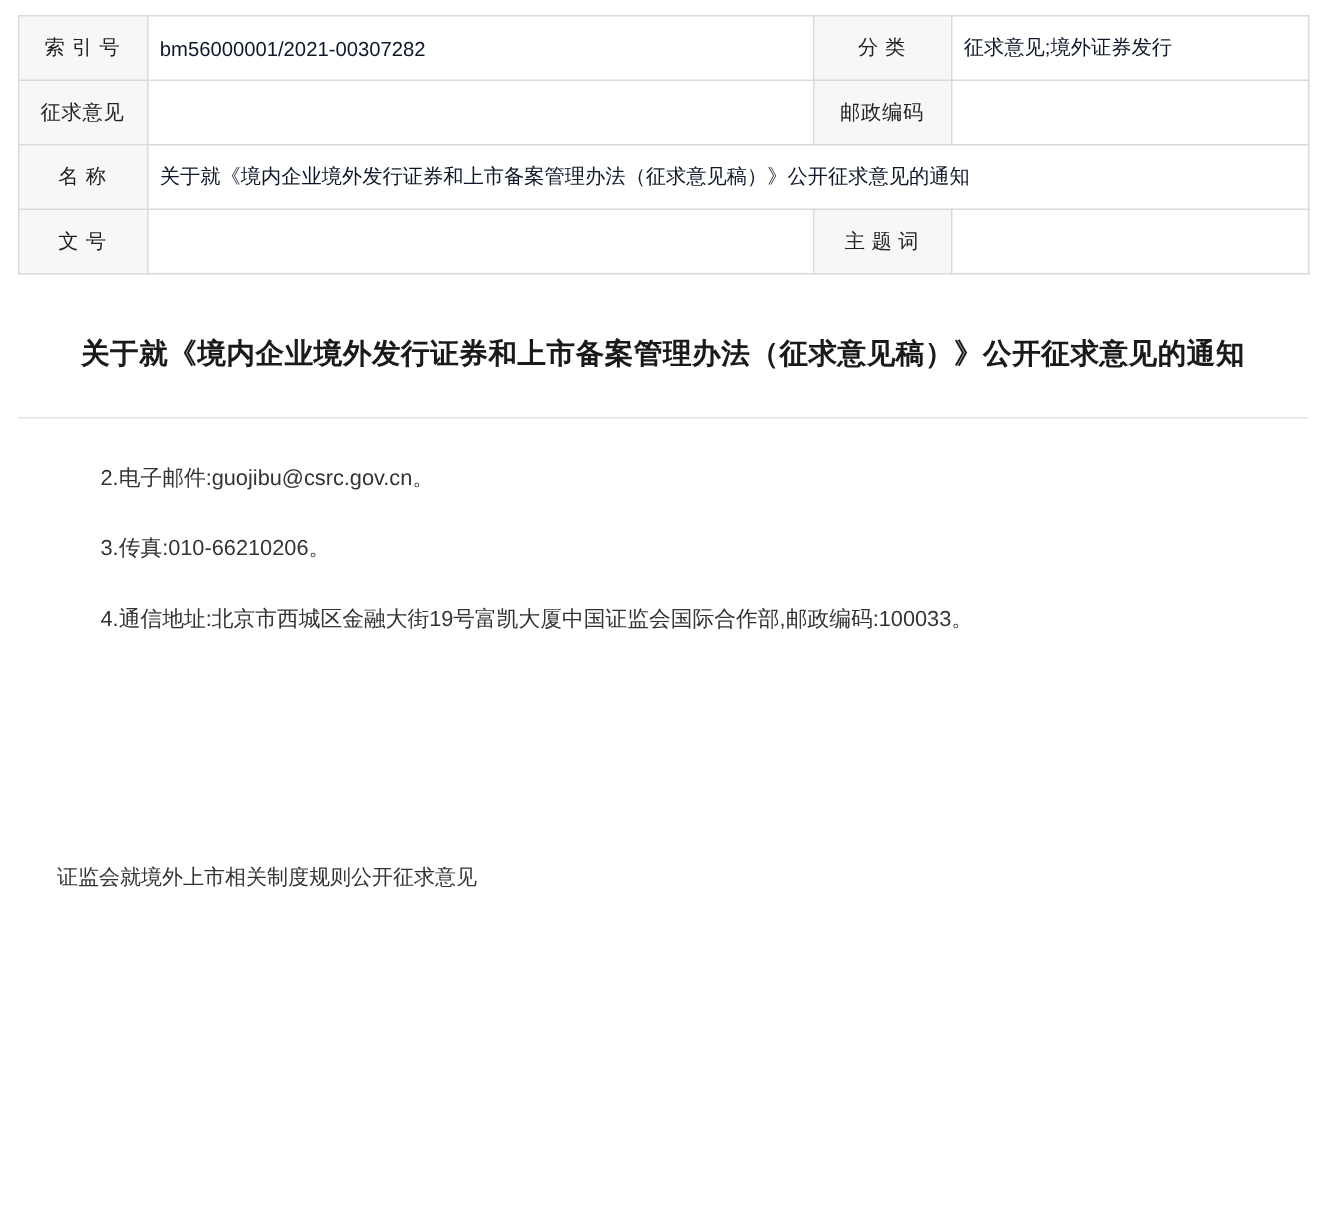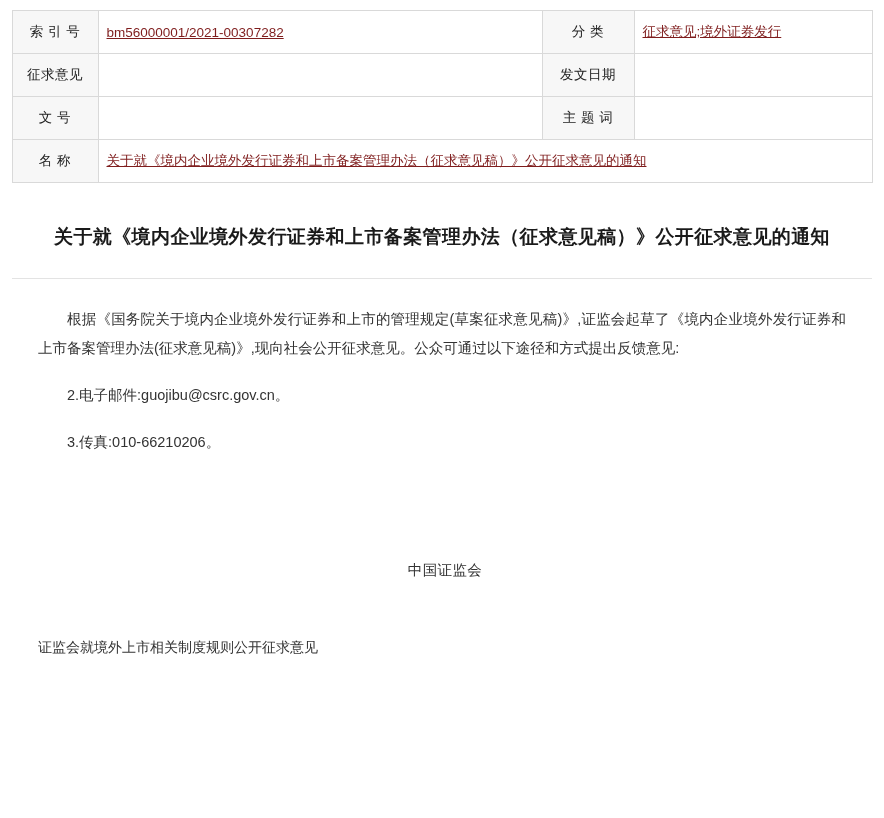--- a/index.html
+++ b/index.html
@@ -40,25 +40,25 @@
   td.lbl {
     background: #f7f7f7;
     width: 86px;
     color: #222;
     text-align: center;
     letter-spacing: 0.5px;
   }
   td.lbl.wide {
     width: 92px;
     text-align: center;
+    font-family: Liberation Serif, serif;
   }
   td.val {
     background: #ffffff;
-    color: #7f1d1d;
-    text-decoration: underline;
+    color: #0f172a;
   }
   .lbl-spread {
     display: inline-block;
     width: 100%;
     text-align: center;
   }
 
   
   .title-wrap {
     width: 860px;
@@ -137,54 +137,53 @@
           <span class="lbl-spread">分    类</span>
         </td>
         <td class="val">征求意见;境外证券发行</td>
       </tr>
       <tr>
         <td class="lbl">
           <span class="lbl-spread">征求意见</span>
         </td>
         <td class="val"></td>
         <td class="lbl wide">
-          <span class="lbl-spread">发文日期</span>
+          <span class="lbl-spread">邮政编码</span>
         </td>
         <td class="val"></td>
+      </tr>
+      <tr>
+        <td class="lbl">
+          <span class="lbl-spread">名    称</span>
+        </td>
+        <td class="val" colspan="3">关于就《境内企业境外发行证券和上市备案管理办法（征求意见稿）》公开征求意见的通知</td>
       </tr>
       <tr>
         <td class="lbl">
           <span class="lbl-spread">文    号</span>
         </td>
         <td class="val"></td>
         <td class="lbl wide">
           <span class="lbl-spread">主 题 词</span>
         </td>
         <td class="val"></td>
       </tr>
-      <tr>
-        <td class="lbl">
-          <span class="lbl-spread">名    称</span>
-        </td>
-        <td class="val" colspan="3">关于就《境内企业境外发行证券和上市备案管理办法（征求意见稿）》公开征求意见的通知</td>
-      </tr>
     </tbody>
   </table>
 
   <div class="title-wrap">
     <div class="doc-title">关于就《境内企业境外发行证券和上市备案管理办法（征求意见稿）》公开征求意见的通知</div>
   </div>
 
   <div class="body-wrap">
-    <p class="para indent">根据《国务院关于境内企业境外发行证券和上市的管理规定(草案征求意见稿)》,证监会起草了《境内企业境外发行证券和上市备案管理办法(征求意见稿)》,现向社会公开征求意见。公众可通过以下途径和方式提出反馈意见:</p>
     <p class="para indent">2.电子邮件:guojibu@csrc.gov.cn。</p>
     <p class="para indent">3.传真:010-66210206。</p>
+    <p class="para indent">4.通信地址:北京市西城区金融大街19号富凯大厦中国证监会国际合作部,邮政编码:100033。</p>
 
     <div class="sign-block">
-      <div>中国证监会</div>
     </div>
   </div>
 
   <div class="footer-wrap">
     <p class="footer-note">证监会就境外上市相关制度规则公开征求意见</p>
 
   </div>
 
 </div>
 

